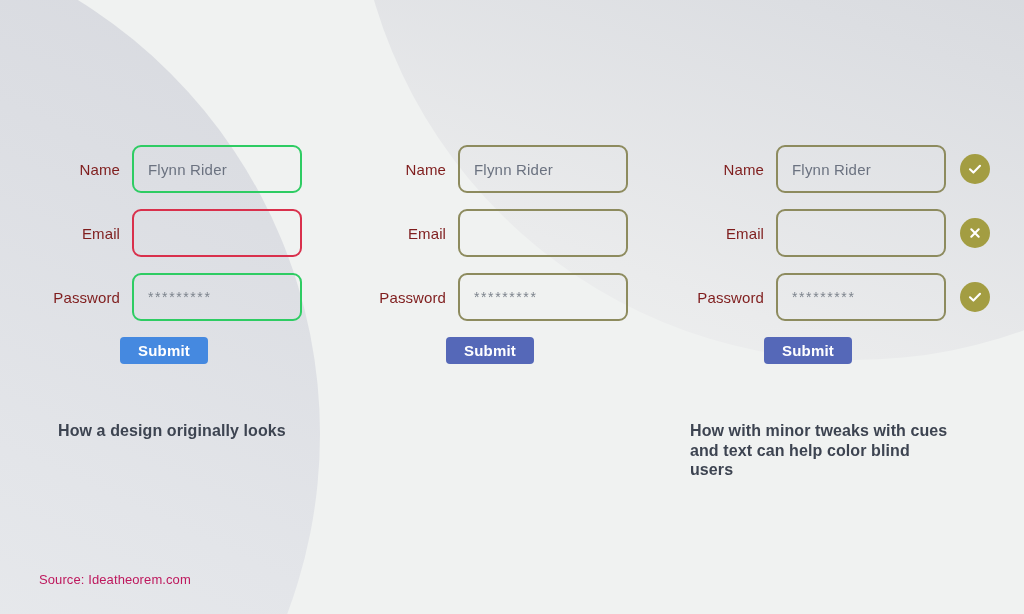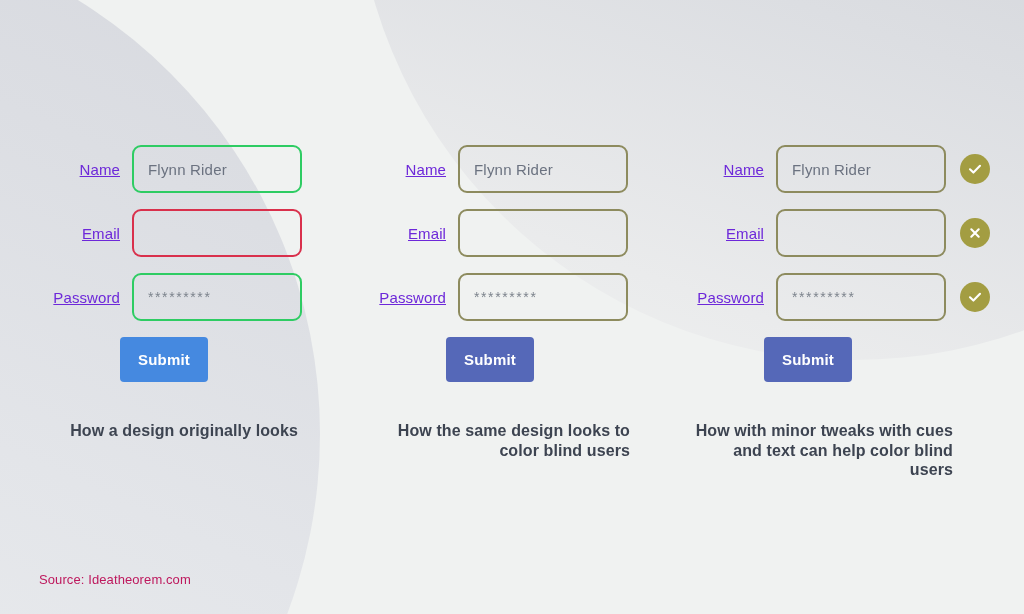--- a/index.html
+++ b/index.html
@@ -56,26 +56,25 @@
   .col-2 { left: 364px; }
   .col-3 { left: 682px; }
 
   .field-row {
     display: flex;
     align-items: center;
     margin-bottom: 16px;
   }
   .field-label {
     font-size: 15px;
-    color: #6d28d9;
+    color: #7f1d1d;
     text-align: right;
     padding-right: 12px;
     white-space: nowrap;
     letter-spacing: .1px;
-    text-decoration: underline;
   }
   .col-1 .field-label,
   .col-2 .field-label { width: 82px; }
   .col-3 .field-label { width: 82px; }
 
   .field-input {
     width: 170px;
     height: 48px;
     box-sizing: border-box;
     border-radius: 9px;
@@ -110,39 +109,39 @@
   .badge svg { display: block; }
 
   .submit-row {
     display: flex;
     margin-top: 16px;
   }
   .submit-gap { width: 82px; flex: none; }
   .submit-btn {
     border: none;
     border-radius: 4px;
-    height: 45px;
+    height: 27px;
     padding: 0 18px;
     color: #ffffff;
     font-size: 15px;
     font-weight: 700;
     font-family: "Liberation Sans", sans-serif;
     cursor: pointer;
     letter-spacing: .2px;
     text-align: center;
   }
   .submit-bright { background: #4589e0; }
   .submit-muted  { background: #5568b8; }
 
   
   .caption {
     position: absolute;
     z-index: 2;
     top: 421px;
-    text-align: right;
+    text-align: left;
     font-size: 16px;
     font-weight: 700;
     line-height: 19.5px;
     color: #3d4451;
     letter-spacing: .1px;
   }
   .cap-1 { left: 58px;  width: 240px; }
   .cap-2 { left: 380px; width: 250px; }
   .cap-3 { left: 690px; width: 263px; }
 
@@ -263,18 +262,17 @@
       </div>
     </div>
 
     <div class="submit-row">
       <div class="submit-gap"></div>
       <button class="submit-btn submit-muted">Submit</button>
     </div>
   </div>
 
   <div class="caption cap-1">How a design originally looks</div>
-  <div class="caption cap-2">How the same design looks to color blind users</div>
   <div class="caption cap-3">How with minor tweaks with cues and text can help color blind users</div>
 
   <div class="source">Source: Ideatheorem.com</div>
 
 </div>
 
 </body></html>

